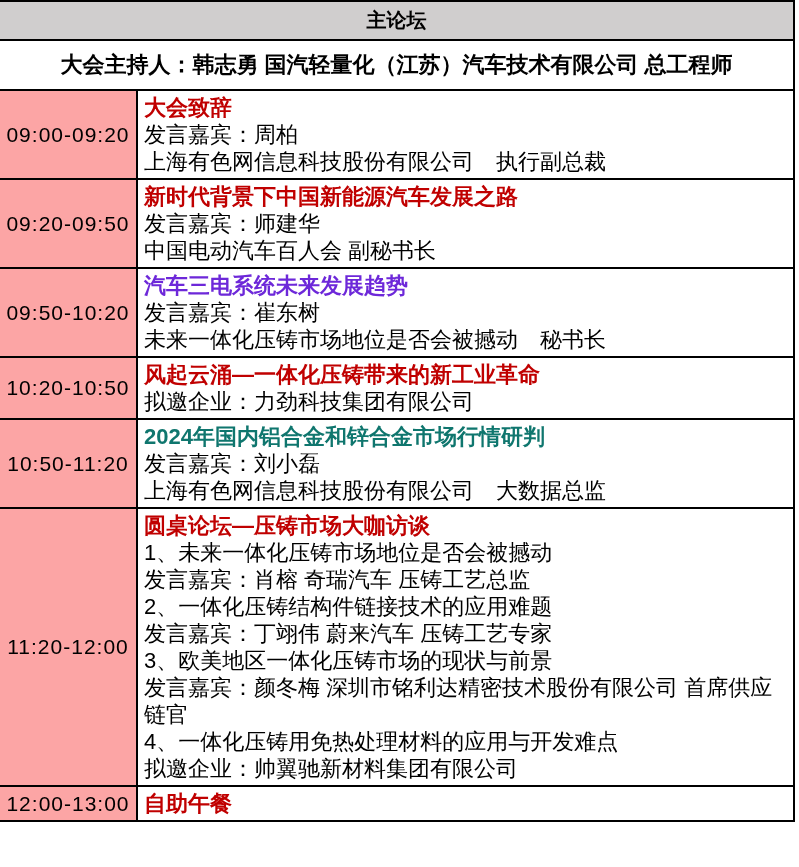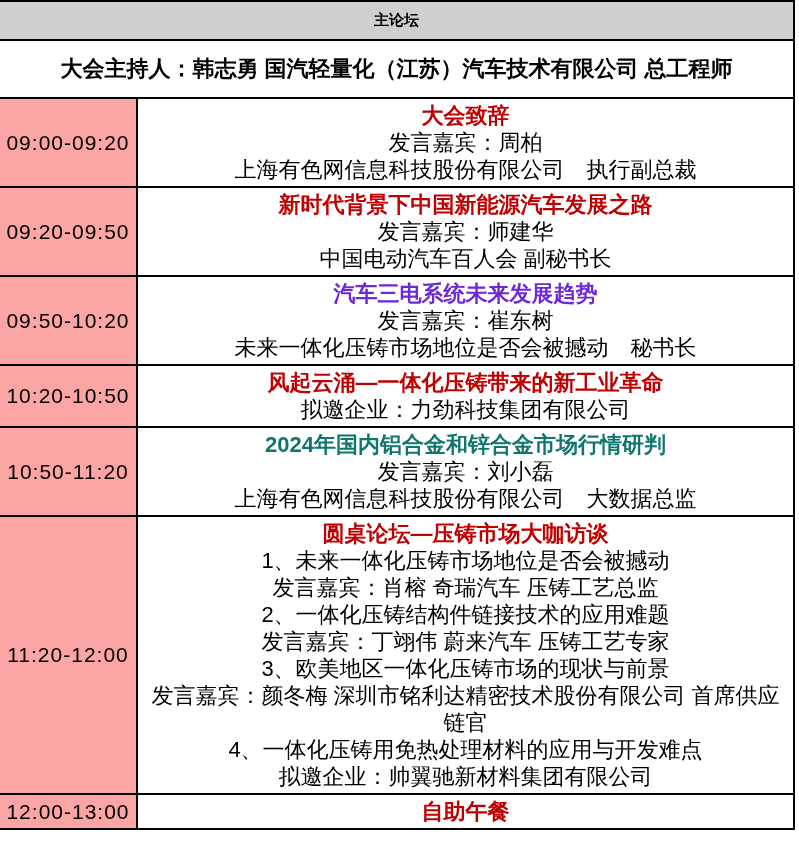--- a/index.html
+++ b/index.html
@@ -17,45 +17,44 @@
   }
   table.agenda {
     border-collapse: collapse;
     width: 795px;
     table-layout: fixed;
   }
   table.agenda th,
   table.agenda td {
     border: 2px solid #000000;
     box-sizing: border-box;
-    text-align: center;
   }
   
   tr.header-row th { border-top: none; }
   table.agenda th:first-child,
   table.agenda td:first-child { border-left: none; }
 
   tr.header-row th {
     background: #d0cece;
     height: 60px;
     font-size: 23px;
     font-weight: 700;
     text-align: center;
     vertical-align: middle;
   }
   tr.section-row td {
     background: #d0cece;
     height: 39px;
-    font-size: 15px;
+    font-size: 20px;
     font-weight: 700;
     text-align: center;
     vertical-align: middle;
   }
   tr.moderator-row td {
-    height: 58px;
+    height: 50px;
     font-size: 22px;
     font-weight: 700;
     text-align: center;
     vertical-align: middle;
     background: #ffffff;
   }
   td.time-cell {
     text-align: center;
     vertical-align: middle;
     font-size: 21px;

